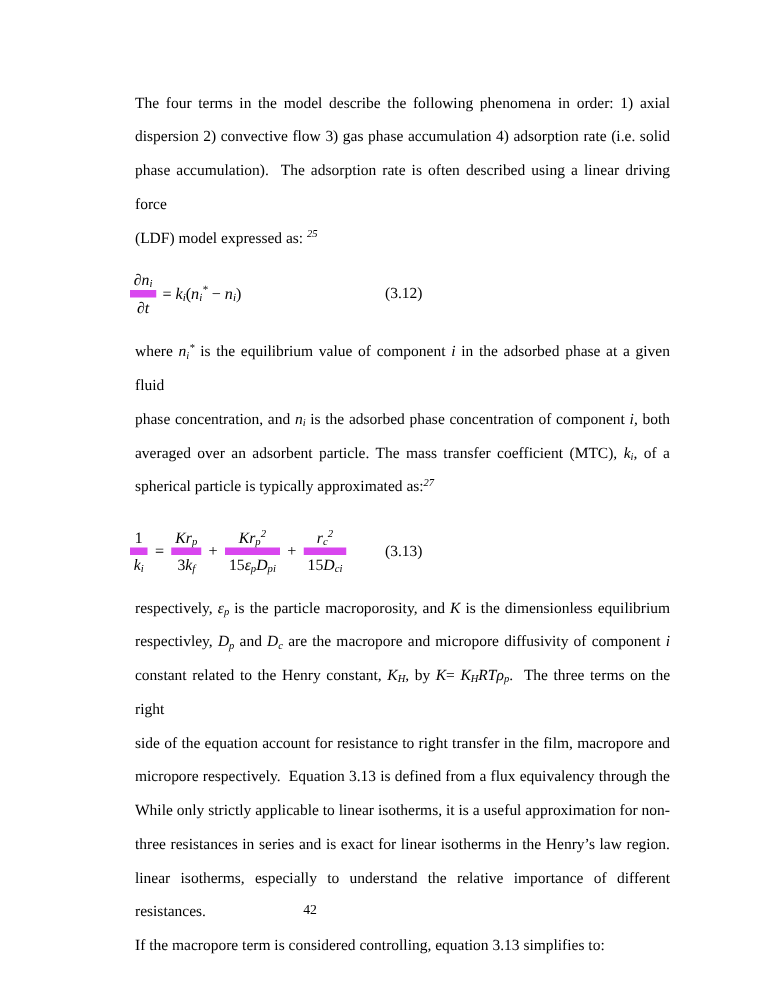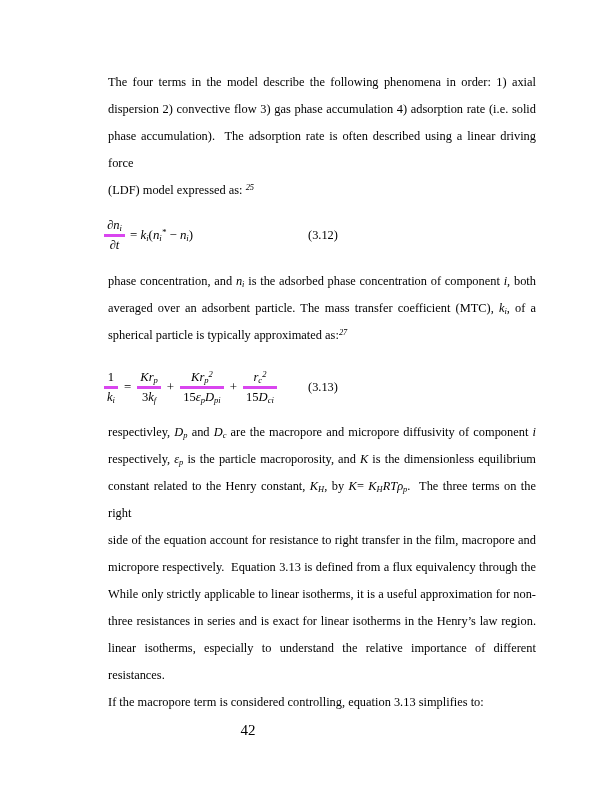--- a/index.html
+++ b/index.html
@@ -44,38 +44,38 @@
   }
   .eq312 { margin-top: 11px; height: 40px; }
   .eq313 { margin-top: 15px; height: 46px; }
   .frac {
     display: inline-block;
     text-align: center;
     vertical-align: middle;
     line-height: 1.15;
     font-size: 12.6px;
   }
-  .fnum { display: block; padding: 0 3px 1px 3px; border-bottom: 3px solid #d946ef; }
+  .fnum { display: block; padding: 0 3px 1px 3px; border-bottom: 6px solid #d946ef; }
   .fden { display: block; padding: 1px 3px 0 3px; }
   .op { padding: 0 1px; }
   .eqnum {
     position: absolute;
     left: 204px;
     top: 50%;
     transform: translateY(-50%);
     font-size: 12.4px;
     font-style: normal;
   }
   .footer {
     position: absolute;
     left: 0;
     top: 722px;
     width: 496px;
     text-align: center;
-    font-size: 15px;
+    font-size: 11px;
   }
 </style>
 </head>
 <body>
 
 <div class="page">
   <div class="content">
 
     <div class="para">
       <div class="line jline">The four terms in the model describe the following phenomena in order: 1) axial</div>
@@ -87,20 +87,21 @@
     <div class="equation eq312">
       <span class="frac">
         <span class="fnum"><i>∂n<sub>i</sub></i></span>
         <span class="fden"><i>∂t</i></span>
       </span>
       <span>= <i>k<sub>i</sub></i>(<i>n<sub>i</sub></i><sup>*</sup> − <i>n<sub>i</sub></i>)</span>
       <span class="eqnum">(3.12)</span>
     </div>
 
     <div class="para" style="margin-top:13px;">
+      <div class="line jline">where <i>n<sub>i</sub></i><sup>*</sup> is the equilibrium value of component <i>i</i> in the adsorbed phase at a given fluid</div>
       <div class="line jline">phase concentration, and <i>n<sub>i</sub></i> is the adsorbed phase concentration of component <i>i</i>, both</div>
       <div class="line jline">averaged over an adsorbent particle. The mass transfer coefficient (MTC), <i>k<sub>i</sub></i>, of a</div>
       <div class="line">spherical particle is typically approximated as:<sup>27</sup></div>
     </div>
 
     <div class="equation eq313">
       <span class="frac">
         <span class="fnum">1</span>
         <span class="fden"><i>k<sub>i</sub></i></span>
       </span>
@@ -116,22 +117,22 @@
       </span>
       <span class="op">+</span>
       <span class="frac">
         <span class="fnum"><i>r<sub>c</sub></i><sup>2</sup></span>
         <span class="fden">15<i>D<sub>ci</sub></i></span>
       </span>
       <span class="eqnum">(3.13)</span>
     </div>
 
     <div class="para" style="margin-top:9px;">
+      <div class="line jline">respectively, <i>ε<sub>p</sub></i> is the particle macroporosity, and <i>K</i> is the dimensionless equilibrium</div>
       <div class="line jline">respectivley, <i>D<sub>p</sub></i> and <i>D<sub>c</sub></i> are the macropore and micropore diffusivity of component <i>i</i></div>
-      <div class="line jline">respectively, <i>ε<sub>p</sub></i> is the particle macroporosity, and <i>K</i> is the dimensionless equilibrium</div>
       <div class="line jline">constant related to the Henry constant, <i>K<sub>H</sub></i>, by <i>K</i>= <i>K<sub>H</sub>RTρ<sub>p</sub></i>.&nbsp; The three terms on the right</div>
       <div class="line jline">side of the equation account for resistance to right transfer in the film, macropore and</div>
       <div class="line jline">micropore respectively.&nbsp; Equation 3.13 is defined from a flux equivalency through the</div>
       <div class="line jline">While only strictly applicable to linear isotherms, it is a useful approximation for non-</div>
       <div class="line jline">three resistances in series and is exact for linear isotherms in the Henry’s law region.</div>
       <div class="line jline">linear isotherms, especially to understand the relative importance of different resistances.</div>
       <div class="line">If the macropore term is considered controlling, equation 3.13 simplifies to:</div>
     </div>
 
   </div>

